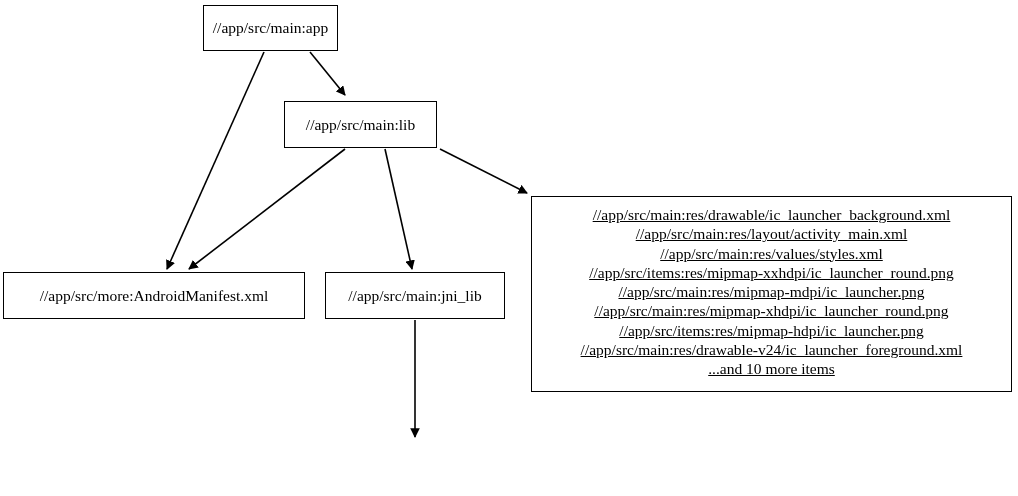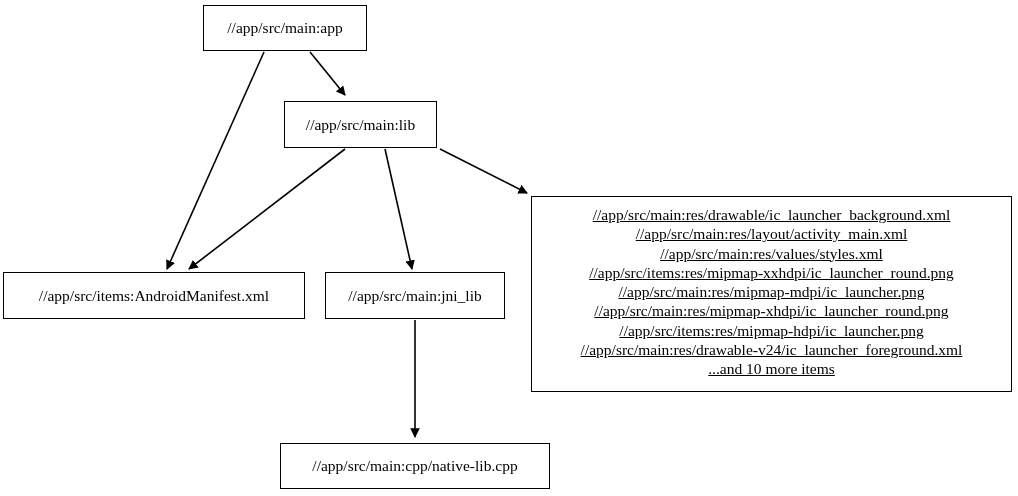--- a/index.html
+++ b/index.html
@@ -85,39 +85,36 @@
 
     <g>
       <path d="M 440 149 L 527 193" stroke="#000000" stroke-width="1.6" fill="none" marker-end="url(#arrow)"></path>
     </g>
 
     <g>
       <path d="M 415 320 L 415 437" stroke="#000000" stroke-width="1.6" fill="none" marker-end="url(#arrow)"></path>
     </g>
   </svg>
 
-  <div class="node" style="left:203px; top:5px; width:164px; height:46px;">
+  <div class="node" style="left:203px; top:5px; width:135px; height:46px;">
     <span class="node-label">//app/src/main:app</span>
   </div>
 
   <div class="node" style="left:284px; top:101px; width:153px; height:47px;">
     <span class="node-label">//app/src/main:lib</span>
   </div>
 
   <div class="node" style="left:3px; top:272px; width:302px; height:47px;">
-    <span class="node-label">//app/src/items:AndroidManifest.xml</span>
+    <span class="node-label">//app/src/more:AndroidManifest.xml</span>
   </div>
 
   <div class="node" style="left:325px; top:272px; width:180px; height:47px;">
     <span class="node-label">//app/src/main:jni_lib</span>
   </div>
 
-  <div class="node" style="left:280px; top:443px; width:270px; height:46px;">
-    <span class="node-label">//app/src/main:cpp/native-lib.cpp</span>
-  </div>
 
   <div class="node multiline" style="left:531px; top:196px; width:481px; height:196px;">
     <span class="res-line">//app/src/main:res/drawable/ic_launcher_background.xml</span>
     <span class="res-line">//app/src/main:res/layout/activity_main.xml</span>
     <span class="res-line">//app/src/main:res/values/styles.xml</span>
     <span class="res-line">//app/src/items:res/mipmap-xxhdpi/ic_launcher_round.png</span>
     <span class="res-line">//app/src/main:res/mipmap-mdpi/ic_launcher.png</span>
     <span class="res-line">//app/src/main:res/mipmap-xhdpi/ic_launcher_round.png</span>
     <span class="res-line">//app/src/items:res/mipmap-hdpi/ic_launcher.png</span>
     <span class="res-line">//app/src/main:res/drawable-v24/ic_launcher_foreground.xml</span>

